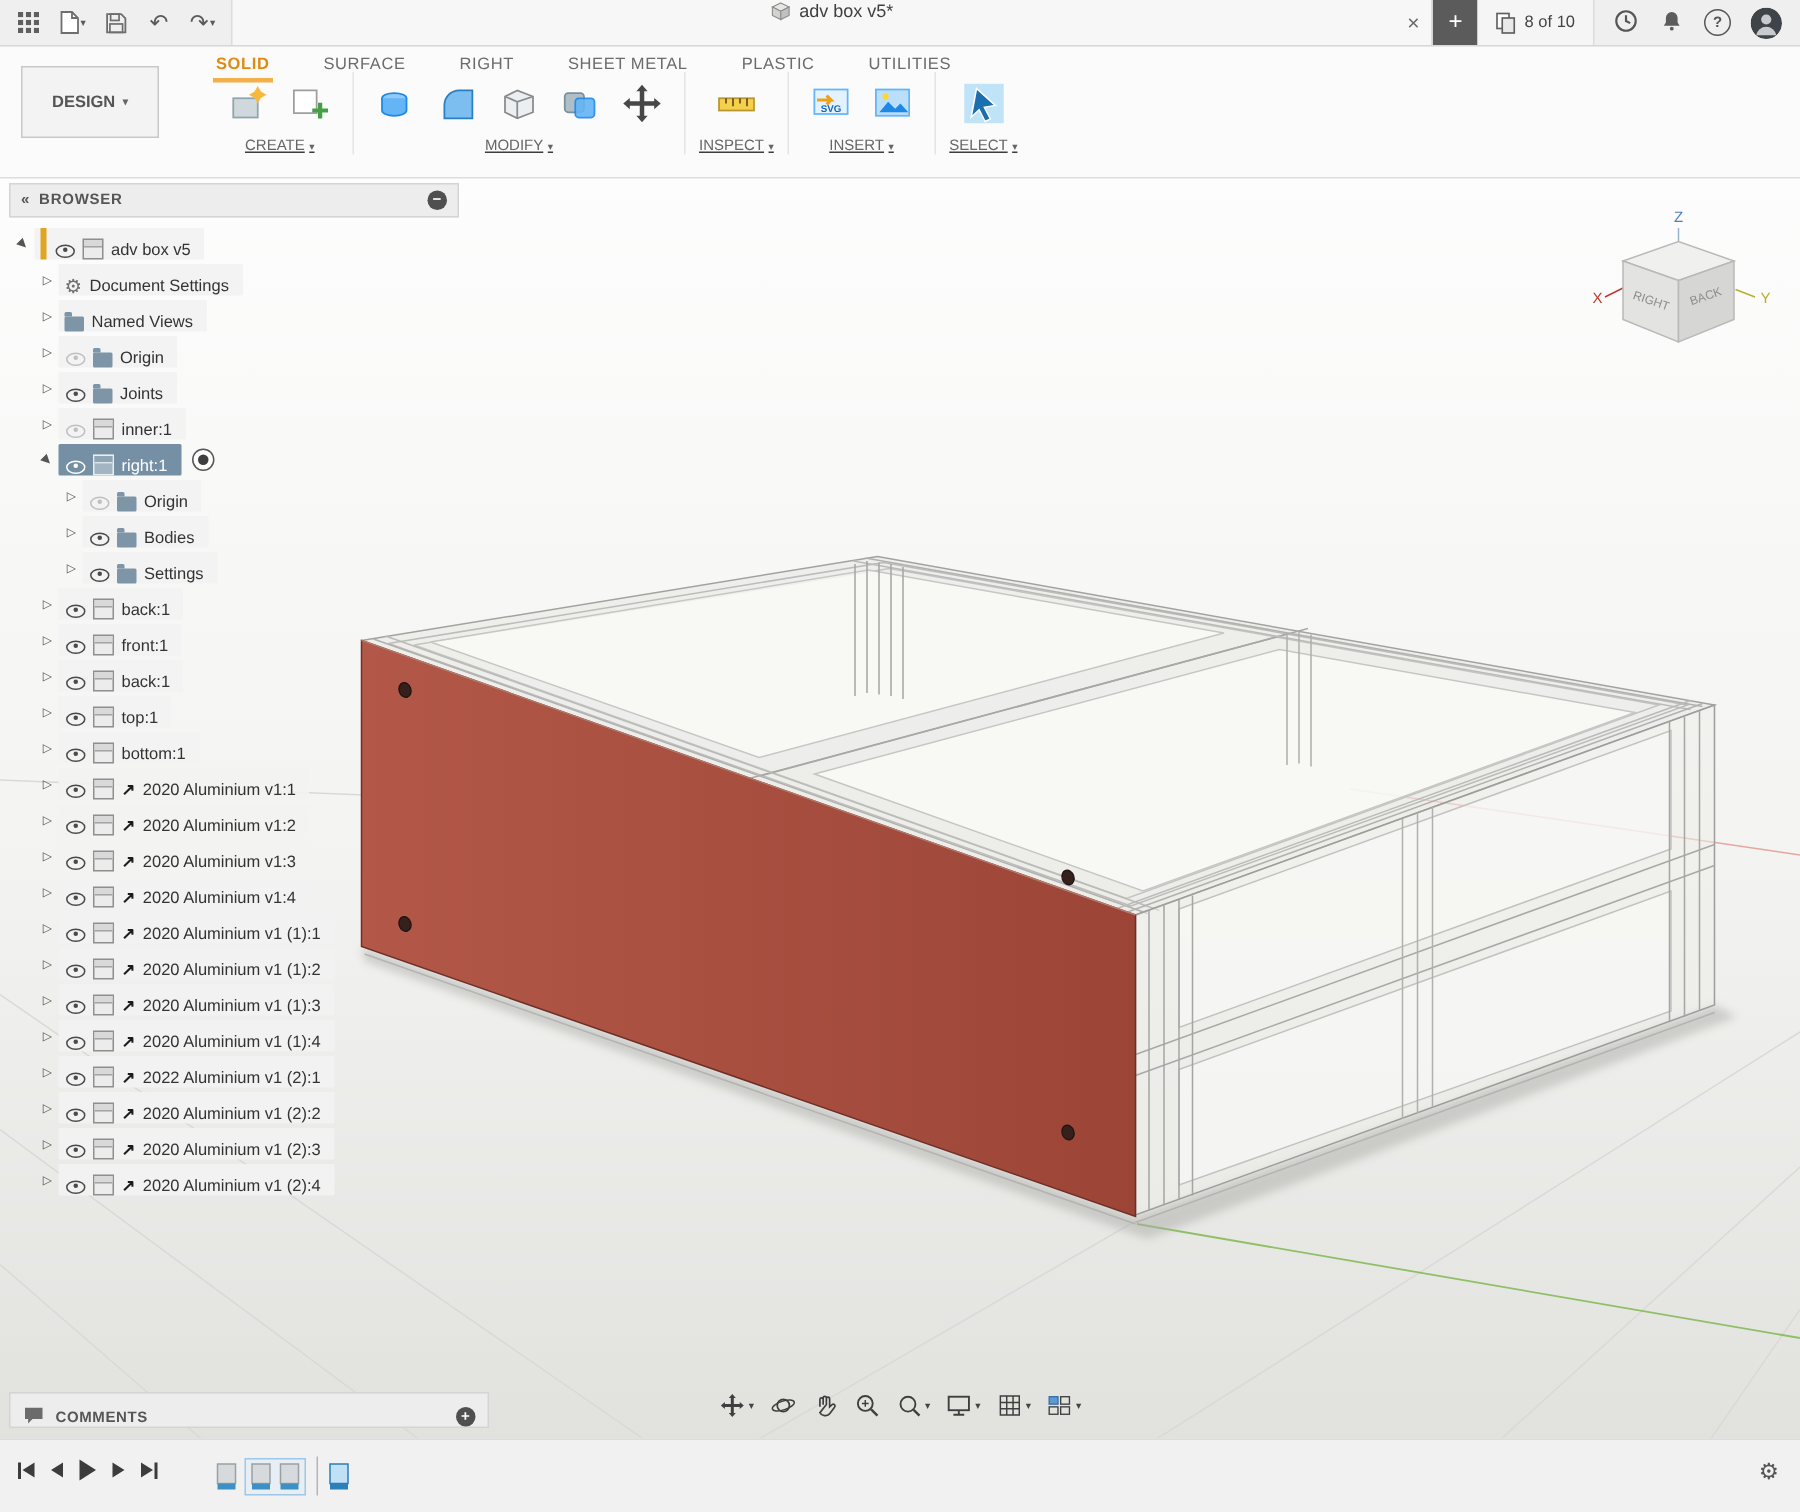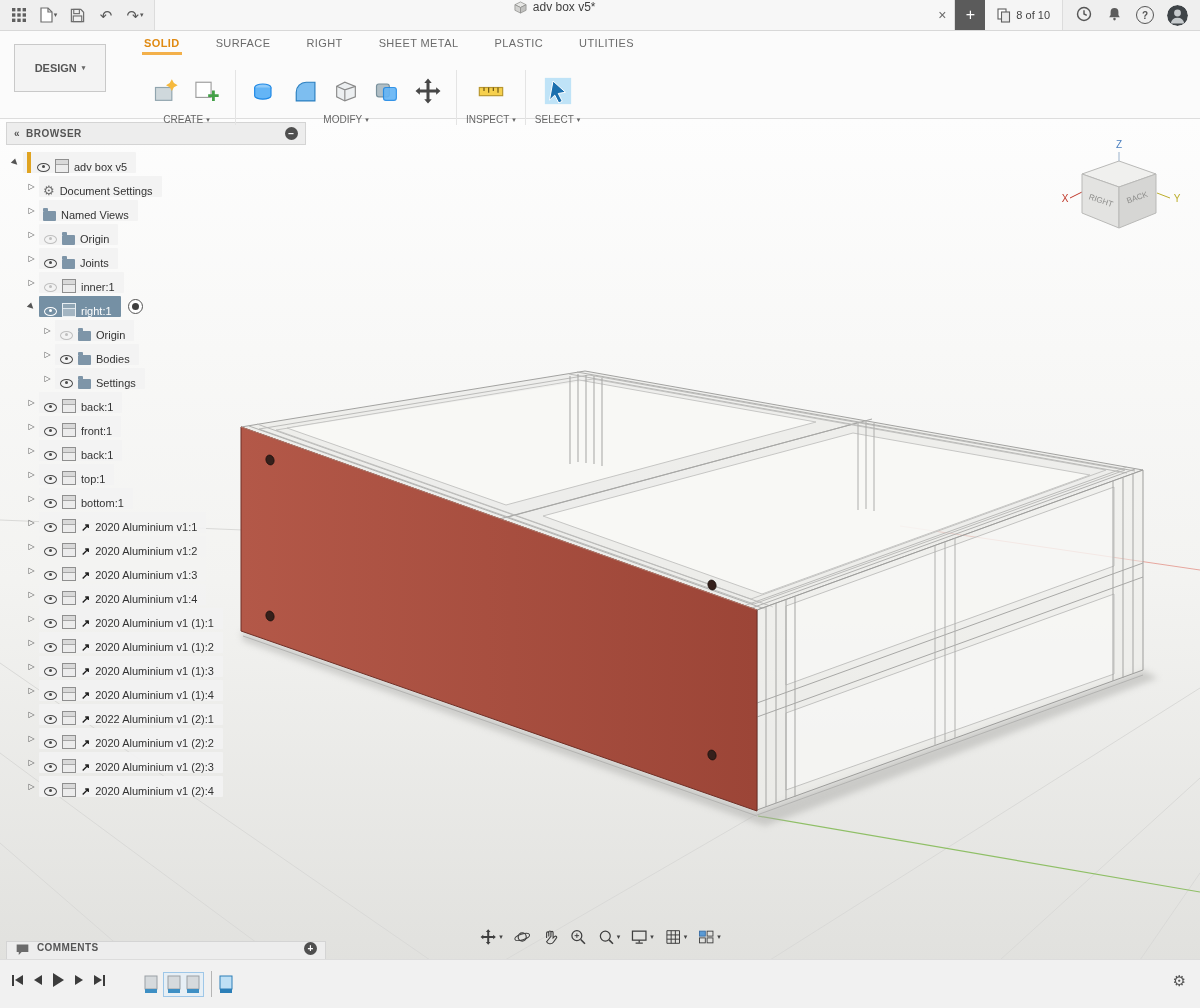--- a/index.html
+++ b/index.html
@@ -19,21 +19,21 @@
   .tb-right{display:flex;align-items:center;gap:13px;padding:0 12px;}
   .avatar{width:21px;height:21px;border-radius:50%;overflow:hidden;}
   .help-circle{width:16px;height:16px;border:1.6px solid #565656;border-radius:50%;display:flex;align-items:center;justify-content:center;font-size:10px;font-weight:bold;color:#565656;}
 
   
   .ribbon{position:absolute;top:30px;left:0;right:0;height:88px;background:#fbfbfb;border-bottom:1px solid #dddddd;z-index:19;}
   .workspace{position:absolute;left:14px;top:14px;width:90px;height:46px;border:1px solid #c9c9c9;background:#f3f3f3;display:flex;align-items:center;justify-content:center;gap:5px;font-size:11px;font-weight:bold;color:#555;cursor:pointer;}
   .rtabs{position:absolute;left:142px;top:2px;display:flex;gap:32px;}
   .rtab{padding:5px 2px 3px 2px;font-size:11px;color:#6b6b6b;letter-spacing:.4px;cursor:pointer;border-bottom:3px solid transparent;}
   .rtab.active{color:#e08a12;font-weight:bold;border-bottom-color:#f3b04a;}
-  .rgroups{position:absolute;left:138px;top:40px;display:flex;}
+  .rgroups{position:absolute;left:138px;top:18px;display:flex;text-decoration:underline;}
   .rgroup{display:flex;flex-direction:column;align-items:center;padding:0 9px;border-right:1px solid #e4e4e4;}
   .rgroup:last-child{border-right:none;}
   .ricons{display:flex;align-items:center;gap:3px;height:42px;}
   .ricon{width:38px;height:38px;display:flex;align-items:center;justify-content:center;cursor:pointer;}
   .glabel{margin-top:2px;font-size:10px;color:#666;display:flex;align-items:center;gap:3px;cursor:pointer;}
   .caret{font-size:7px;color:#666;}
 
   
   .browser{position:absolute;left:6px;top:122px;width:300px;z-index:10;}
   .b-header{height:21px;background:#ededed;border:1px solid #d4d4d4;display:flex;align-items:center;gap:6px;padding:0 7px;font-size:10px;font-weight:bold;color:#555;letter-spacing:.5px;}
@@ -62,21 +62,21 @@
   .link-glyph{font-size:11px;font-weight:bold;color:#1c1c1c;line-height:1;flex:none;}
   .radio{width:13px;height:13px;border:1.5px solid #555;border-radius:50%;background:#fff;position:relative;margin-left:7px;cursor:pointer;flex:none;}
   .radio::after{content:"";position:absolute;inset:3px;background:#3f3f3f;border-radius:50%;}
 
   
   .canvas{position:absolute;top:118px;left:0;width:1200px;height:842px;background:linear-gradient(180deg,#fdfdfd 0%,#f3f3f1 55%,#e1e1de 100%);z-index:1;}
   #viewport{position:absolute;inset:0;}
   .viewcube{position:absolute;right:14px;top:18px;cursor:pointer;}
 
   
-  .comments{position:absolute;left:6px;top:810px;width:302px;height:22px;background:#ededed;border:1px solid #d4d4d4;display:flex;align-items:flex-start;gap:7px;padding:0 8px;font-size:10px;font-weight:bold;color:#555;letter-spacing:.4px;z-index:11;cursor:pointer;margin-top:13px;}
+  .comments{position:absolute;left:6px;top:810px;width:302px;height:22px;background:#ededed;border:1px solid #d4d4d4;display:flex;align-items:flex-end;gap:7px;padding:0 8px;font-size:10px;font-weight:bold;color:#555;letter-spacing:.4px;z-index:11;cursor:pointer;}
   .comments .spacer{flex:1;}
   .navbar{position:absolute;left:50%;top:806px;transform:translateX(-50%);display:flex;align-items:center;gap:2px;z-index:11;}
   .nbtn{height:26px;display:flex;align-items:center;gap:2px;padding:0 4px;cursor:pointer;color:#3e3e3e;}
   .ncaret{font-size:7px;color:#444;}
 
   
   .timeline{position:absolute;left:0;right:0;bottom:0;height:48px;background:#f1f1f1;border-top:1px solid #dcdcdc;z-index:20;}
   .playback{position:absolute;left:12px;top:13px;display:flex;align-items:center;gap:11px;}
   .pb{display:flex;align-items:center;gap:1px;cursor:pointer;}
   .tri-r{width:0;height:0;border-left:8px solid #3c3c3c;border-top:5px solid transparent;border-bottom:5px solid transparent;}
@@ -267,20 +267,42 @@
               <path d="M6 9 v3 M10 9 v4.5 M14 9 v3 M18 9 v4.5" stroke="#6b5413" fill="none"></path>
             </svg>
           </span>
         </div>
         <div class="glabel">
             <span>INSPECT</span>
             <span class="caret">▾</span>
           </div>
       </div>
 
+      <div class="rgroup">
+        <div class="ricons">
+          <span class="ricon">
+            <svg width="28" height="28" viewBox="0 0 24 24">
+              <rect x="2.5" y="4" width="19" height="14" fill="#e3f2fd" stroke="#64b5f6"></rect>
+              <path d="M4 10 h8 l-2.5 -2.5 M12 10 l-2.5 2.5" fill="none" stroke="#f0a11c" stroke-width="1.8"></path>
+              <text x="12" y="16.6" font-size="5.6" font-weight="bold" fill="#1565c0" text-anchor="middle" font-family="Liberation Sans, sans-serif">SVG</text>
+            </svg>
+          </span>
+          <span class="ricon">
+            <svg width="28" height="28" viewBox="0 0 24 24">
+              <rect x="2.5" y="4" width="19" height="15" fill="#bbdefb" stroke="#64b5f6"></rect>
+              <path d="M4.5 17 l5 -6 4 4 3 -3 4.5 5 z" fill="#1e88e5"></path>
+              <circle cx="8" cy="8" r="1.8" fill="#fdd835"></circle>
+            </svg>
+          </span>
+        </div>
+        <div class="glabel">
+            <span>INSERT</span>
+            <span class="caret">▾</span>
+          </div>
+      </div>
 
       <div class="rgroup">
         <div class="ricons">
           <span class="ricon">
             <svg width="30" height="30" viewBox="0 0 24 24">
               <rect x="1.5" y="1.5" width="21" height="21" fill="#bfe3f7"></rect>
               <path d="M8 4 l10 9 -5.8 1 3.2 6.2 -2.8 1.4 -3.2 -6.3 -4.2 4 z" fill="#1b6fae" stroke="#ffffff" stroke-width="0.8"></path>
             </svg>
           </span>
         </div>

